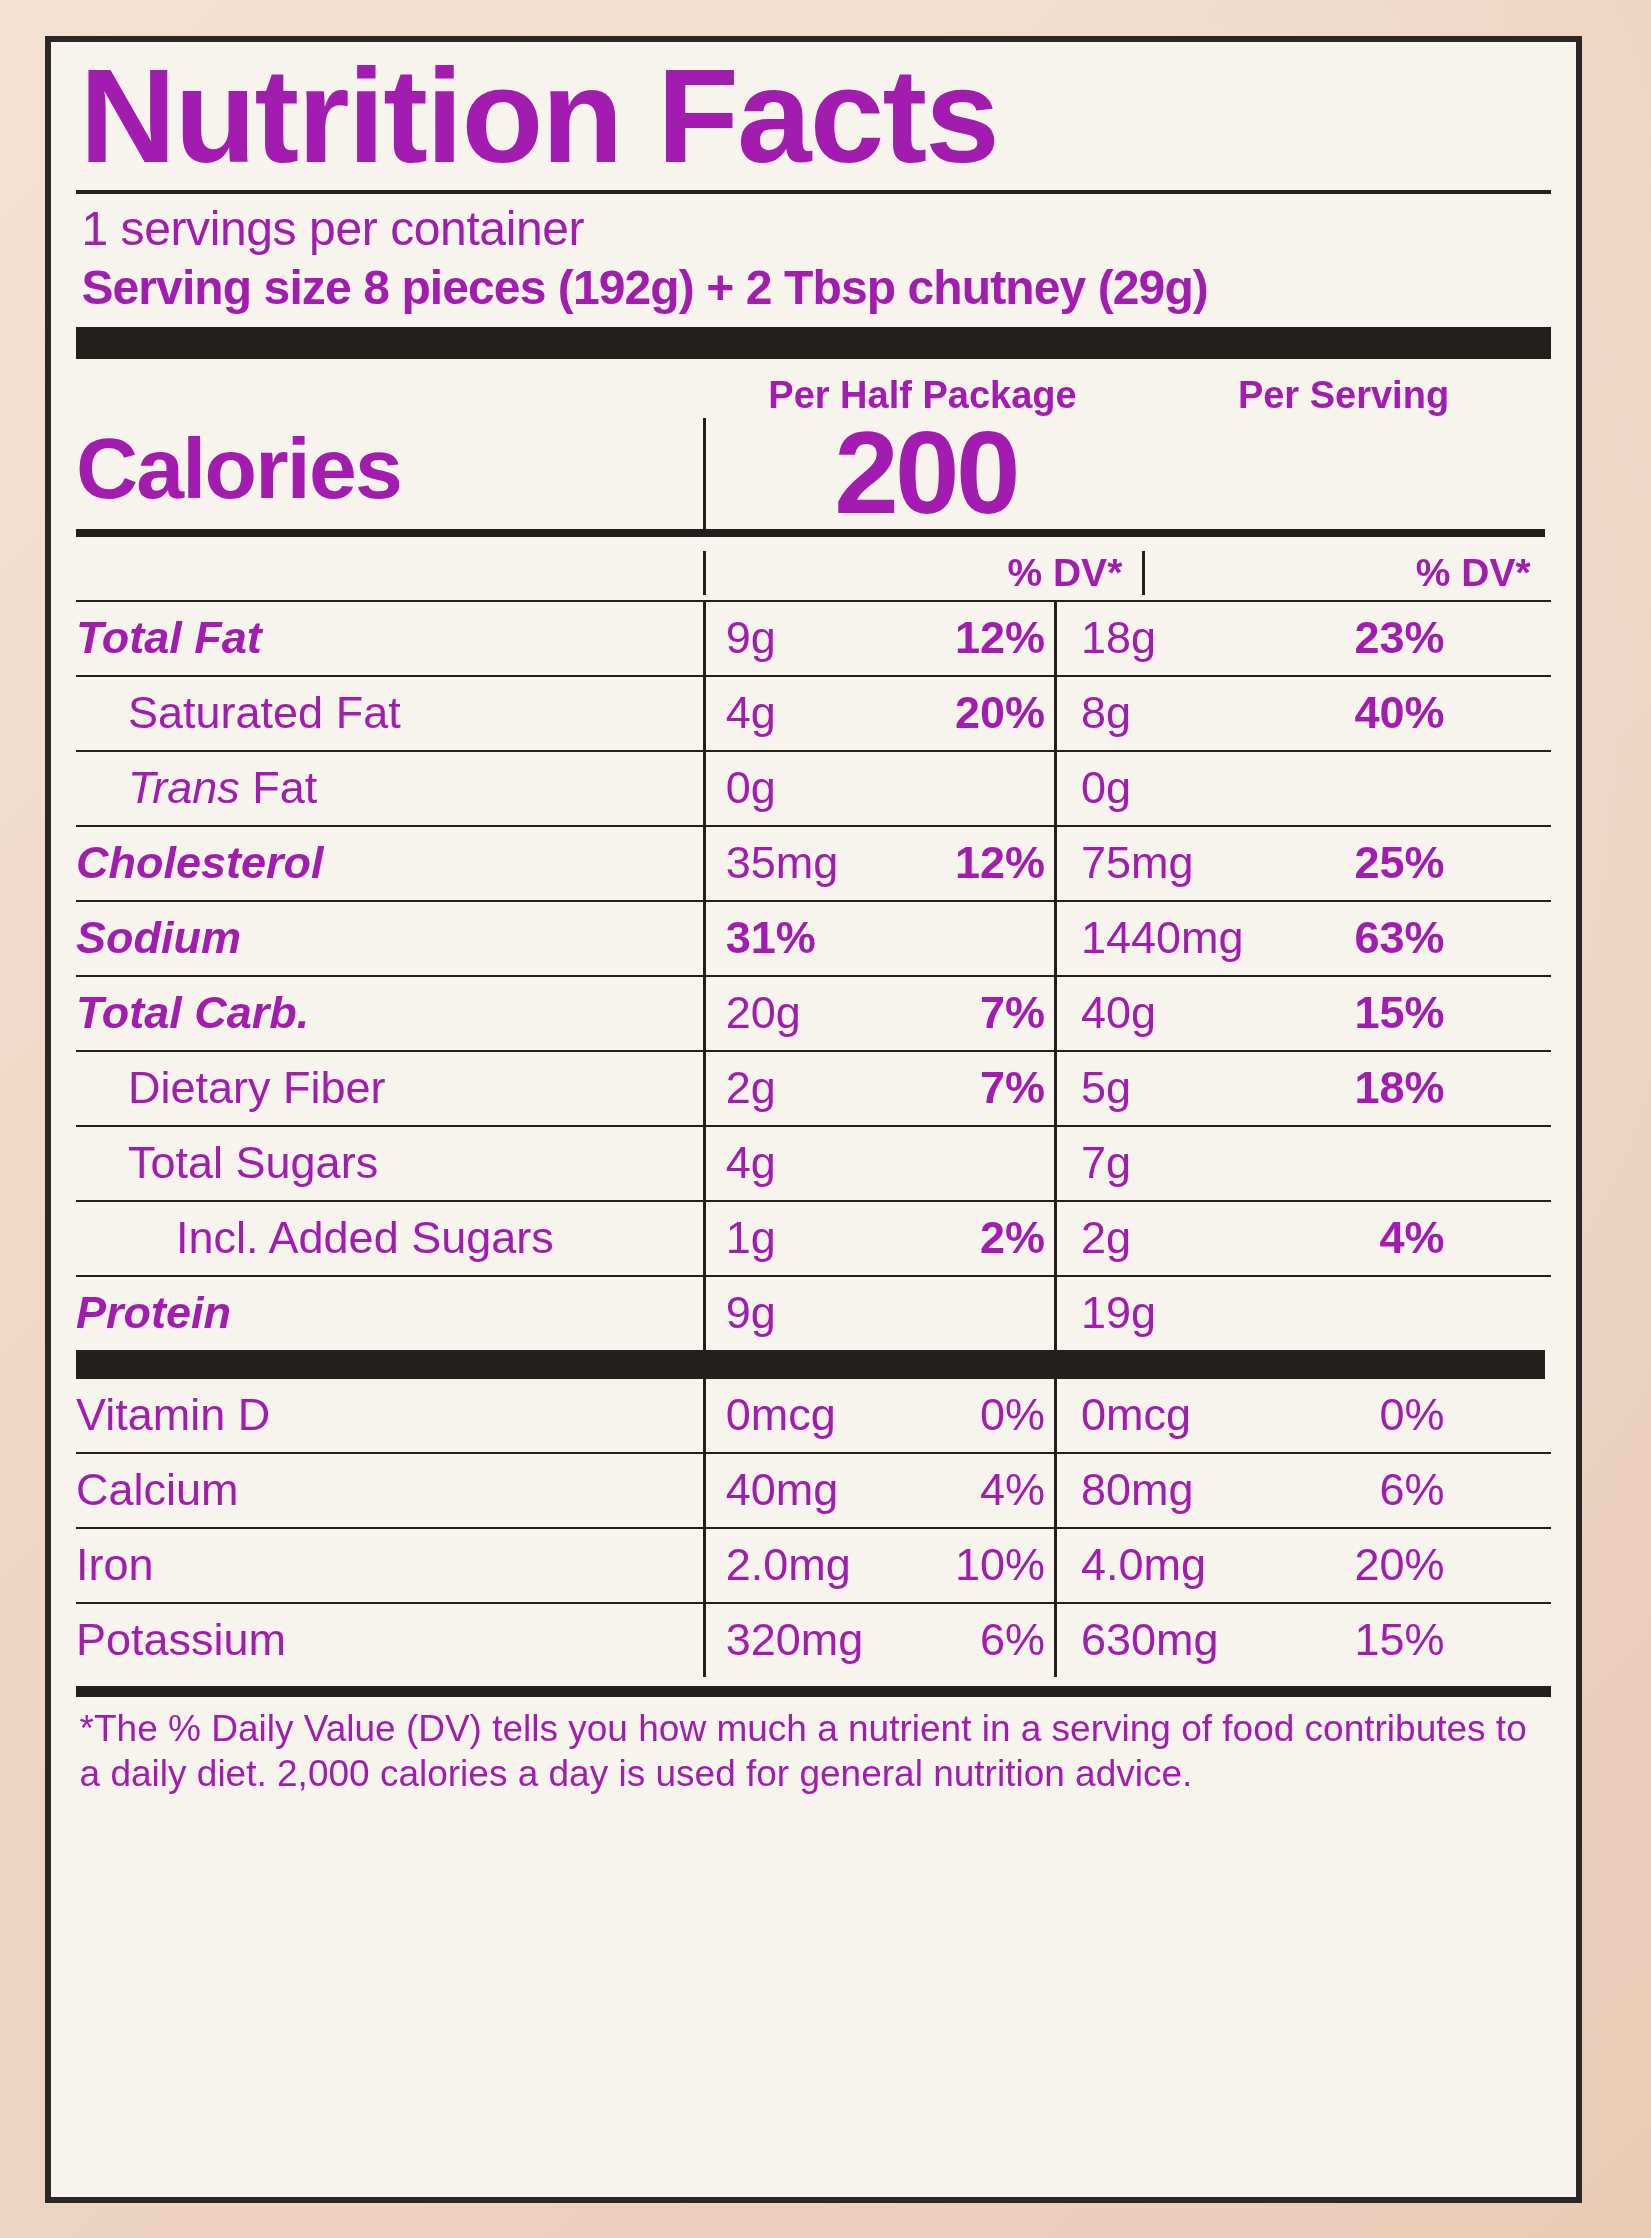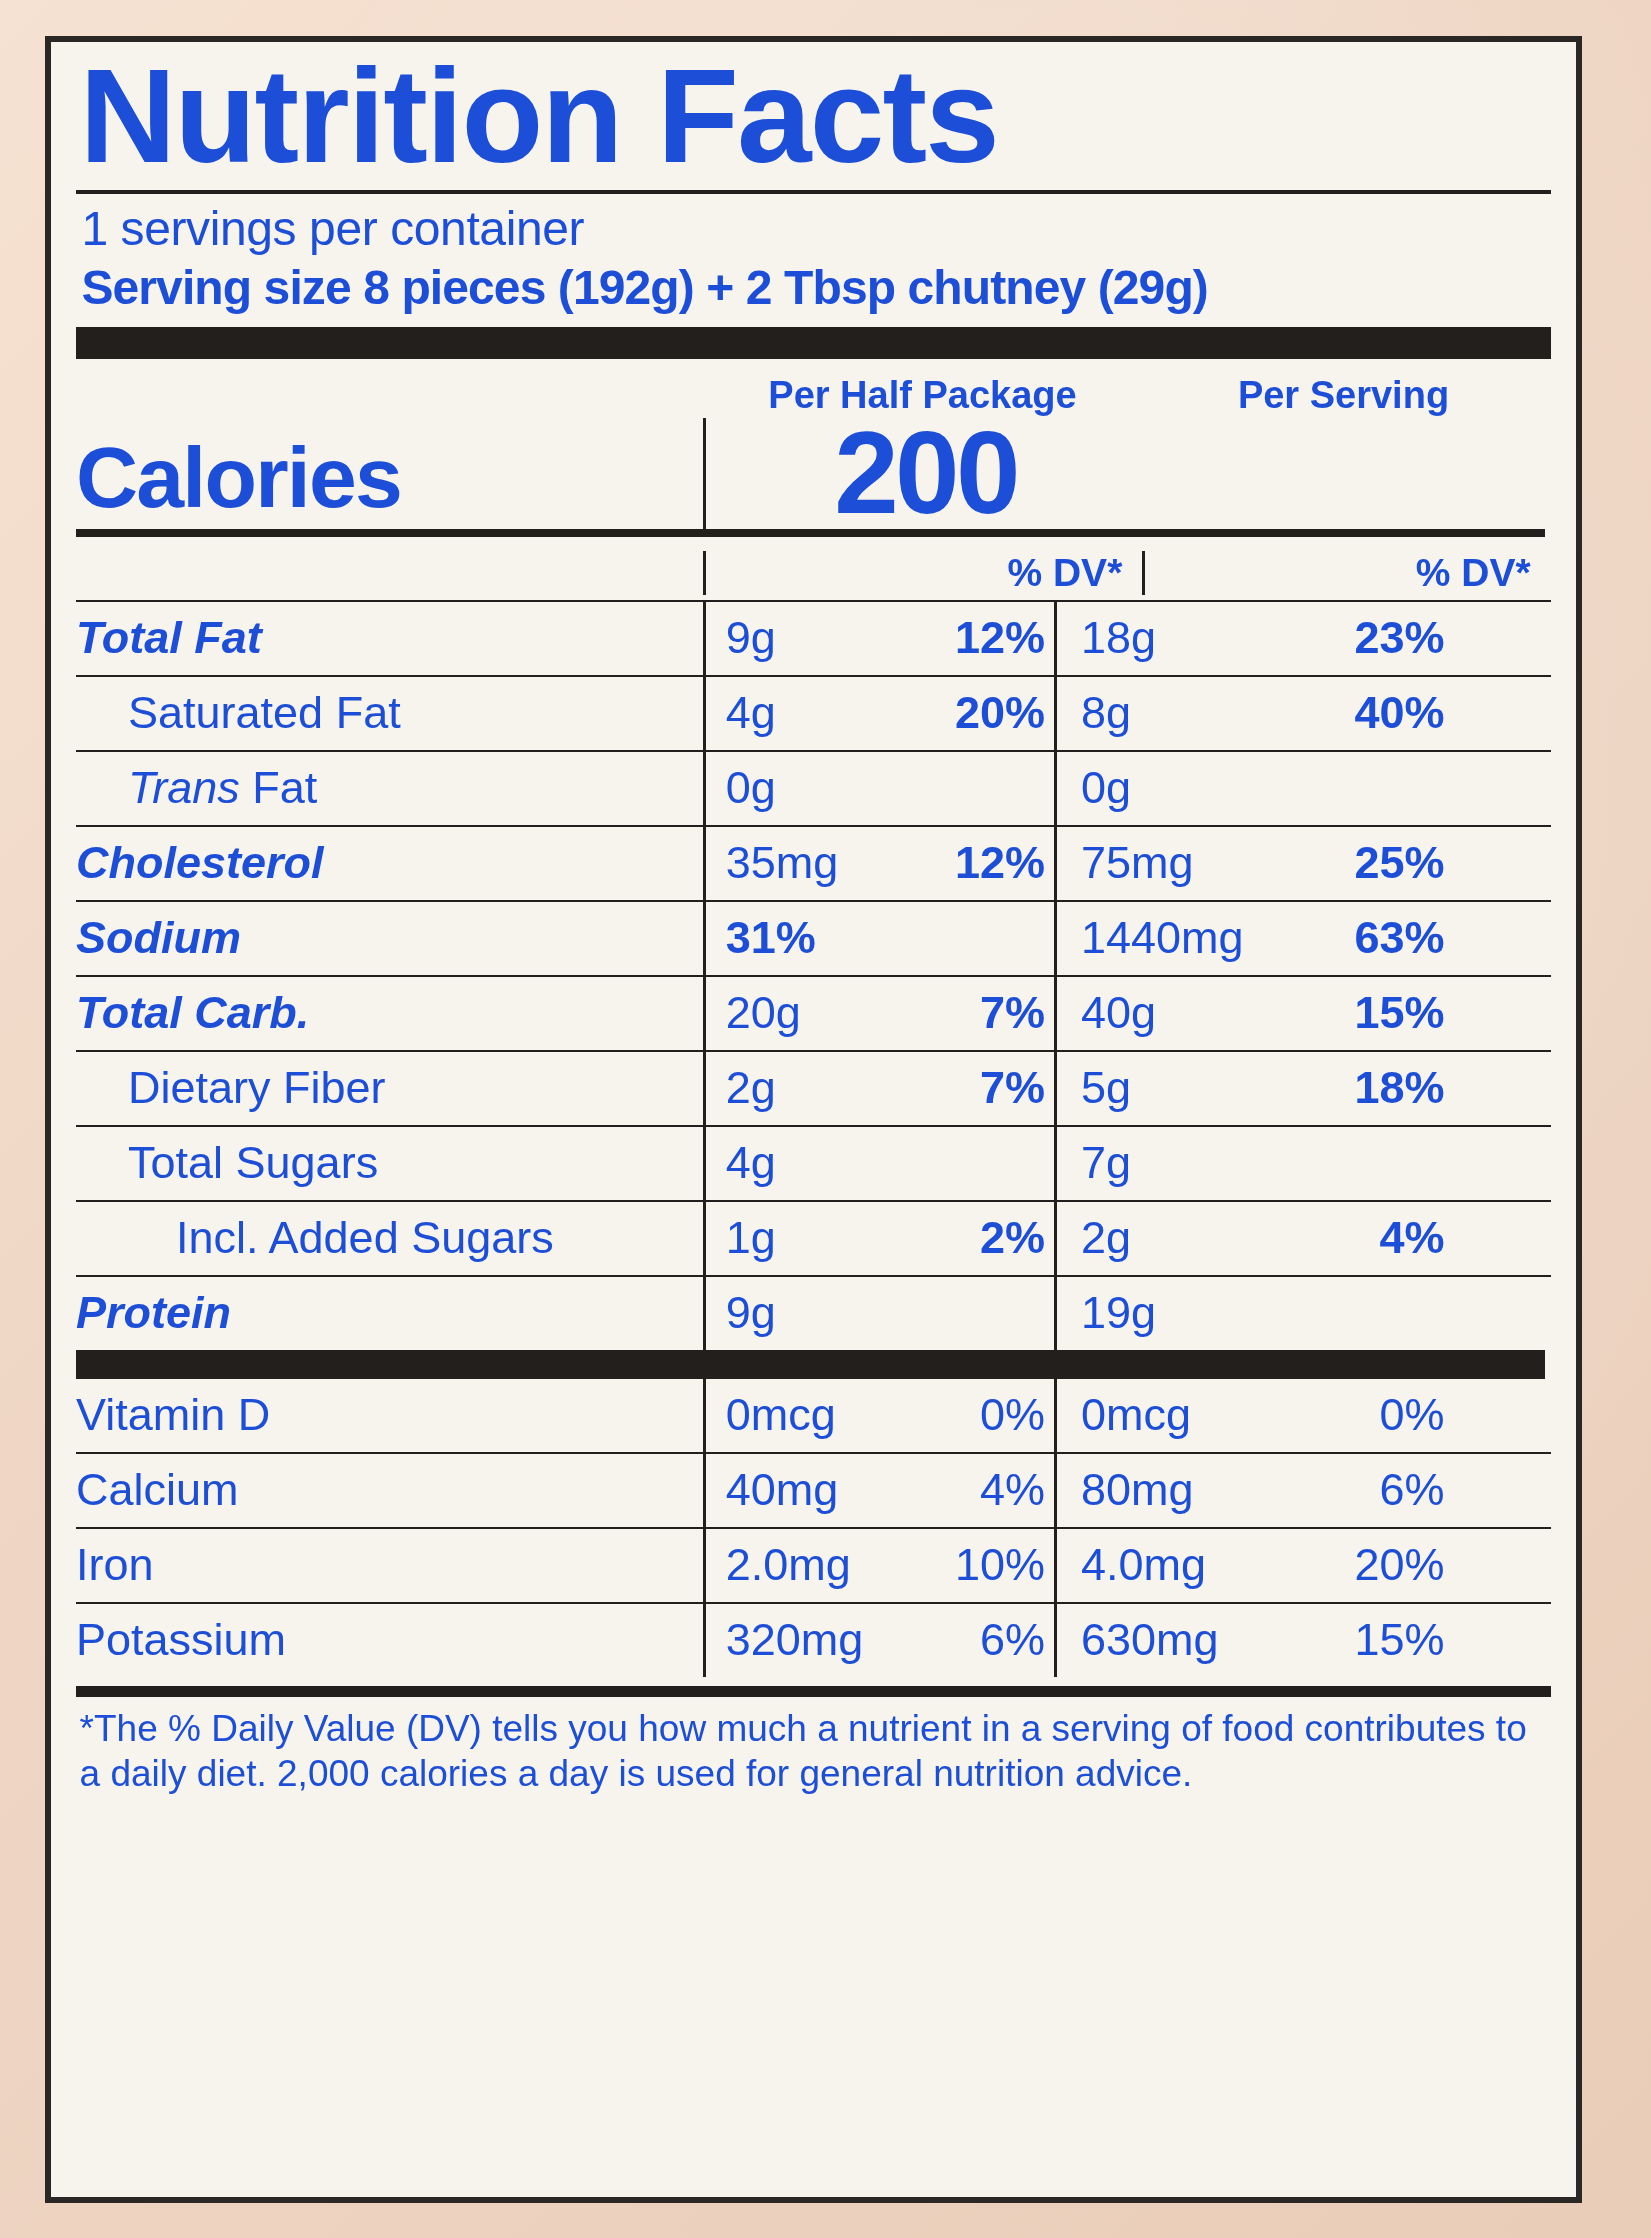--- a/index.html
+++ b/index.html
@@ -30,21 +30,21 @@
     height: 2167px;
     background: #f7f4ee;
     border: 6.3px solid #2b2724;
     box-sizing: border-box;
     padding: 0 25px;
   }
   .inner {
     position: relative;
     width: 100%;
     height: 100%;
-    color: #1d4ed8;
+    color: #a21caf;
   }
 
   
   .title {
     font-weight: bold;
     font-size: 134px;
     line-height: 1.0;
     letter-spacing: -1.8px;
     margin: 7.2px 0 0 3.6px;
     white-space: nowrap;
@@ -87,21 +87,21 @@
   .cal-row {
     display: flex;
     align-items: flex-end;
     margin-top: 1.8px;
   }
   .cal-label {
     width: 627px;
     font-weight: bold;
     font-size: 86px;
     letter-spacing: -1.8px;
-    padding-bottom: 2px;
+    padding-bottom: 11px;
   }
   .cal-v {
     font-weight: bold;
     font-size: 116px;
     letter-spacing: -3.6px;
     line-height: 0.95;
   }
   .cal-c1 {
     width: 439px;
     text-align: center;

